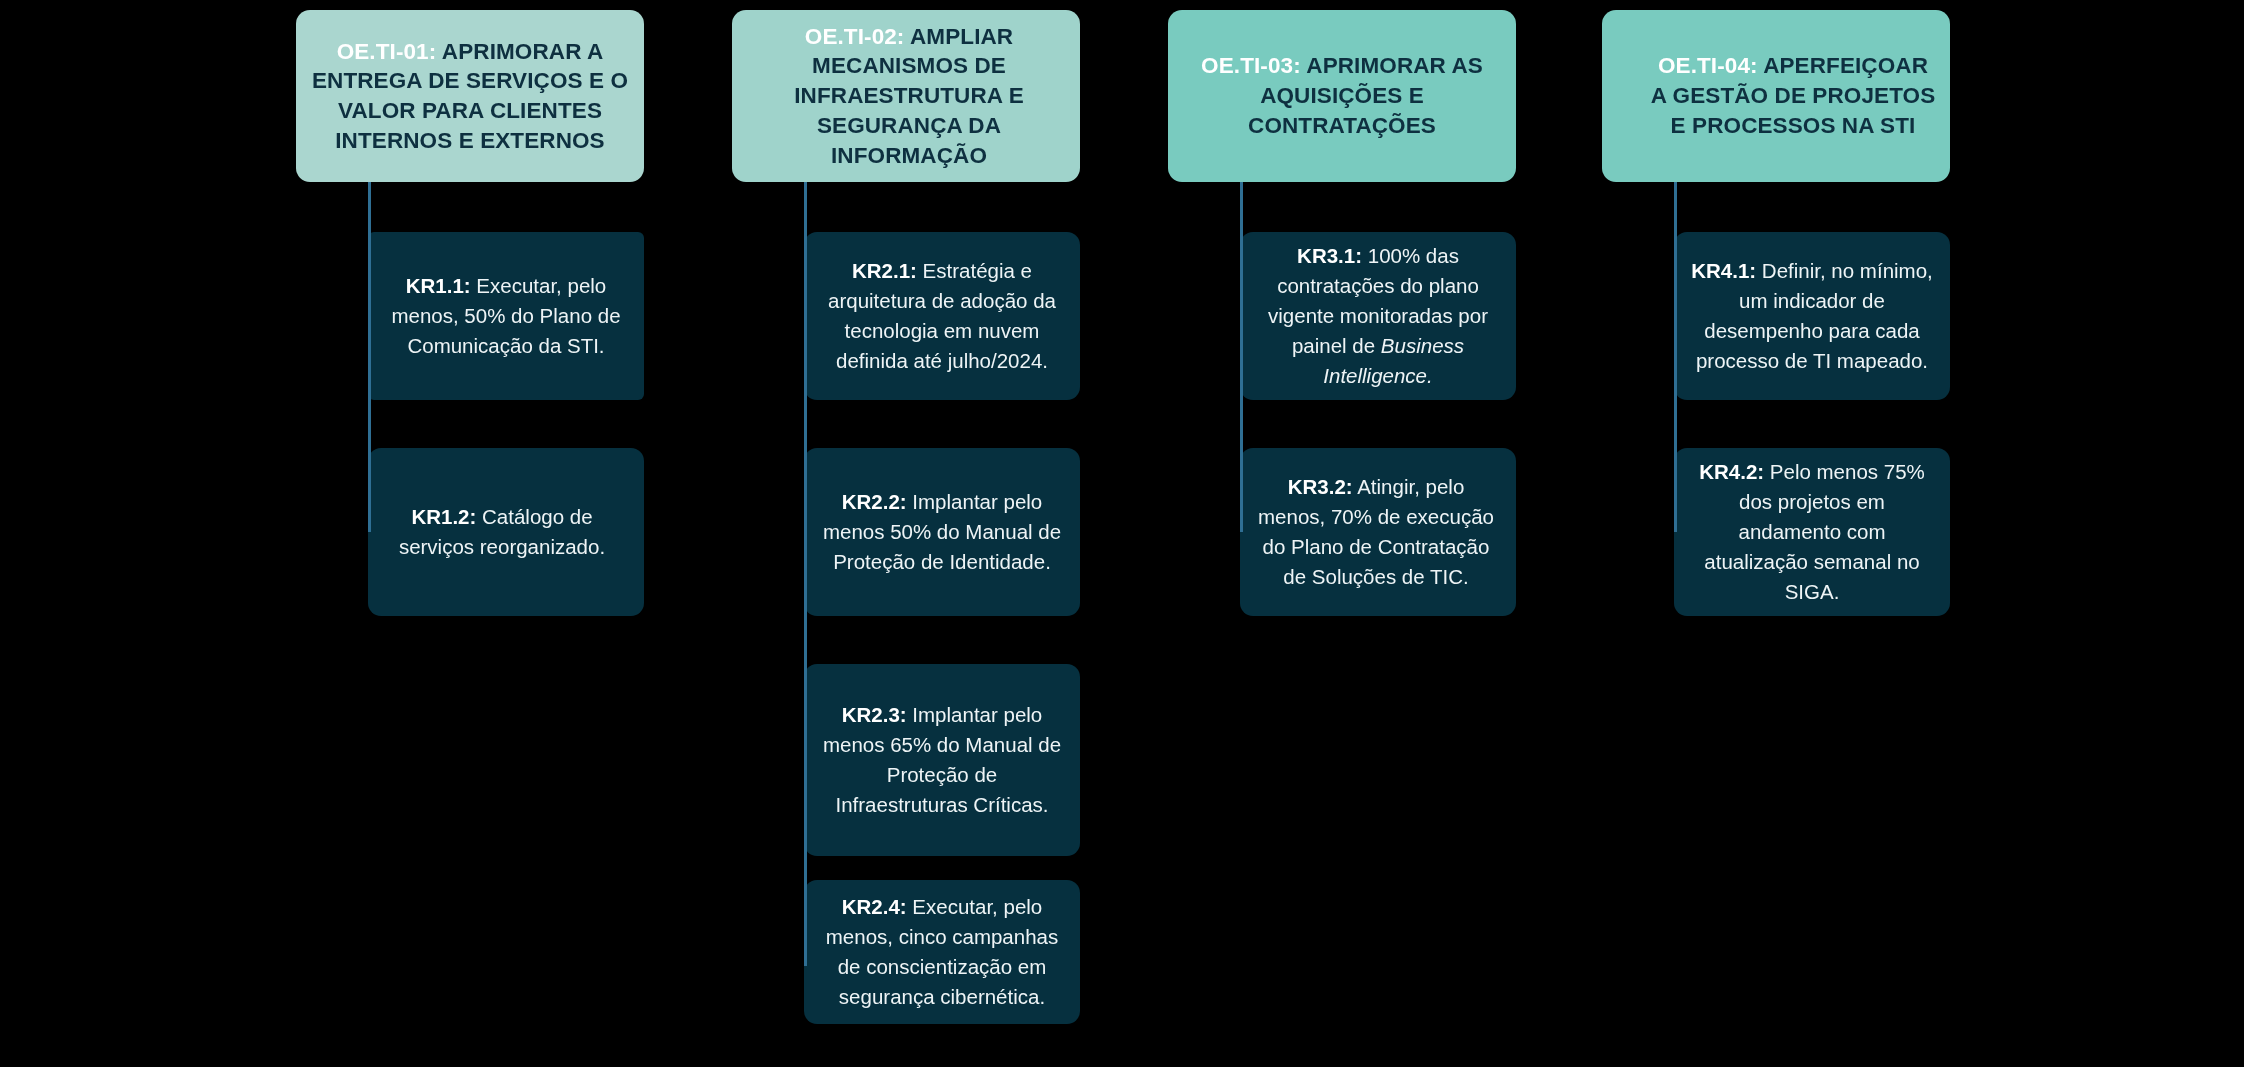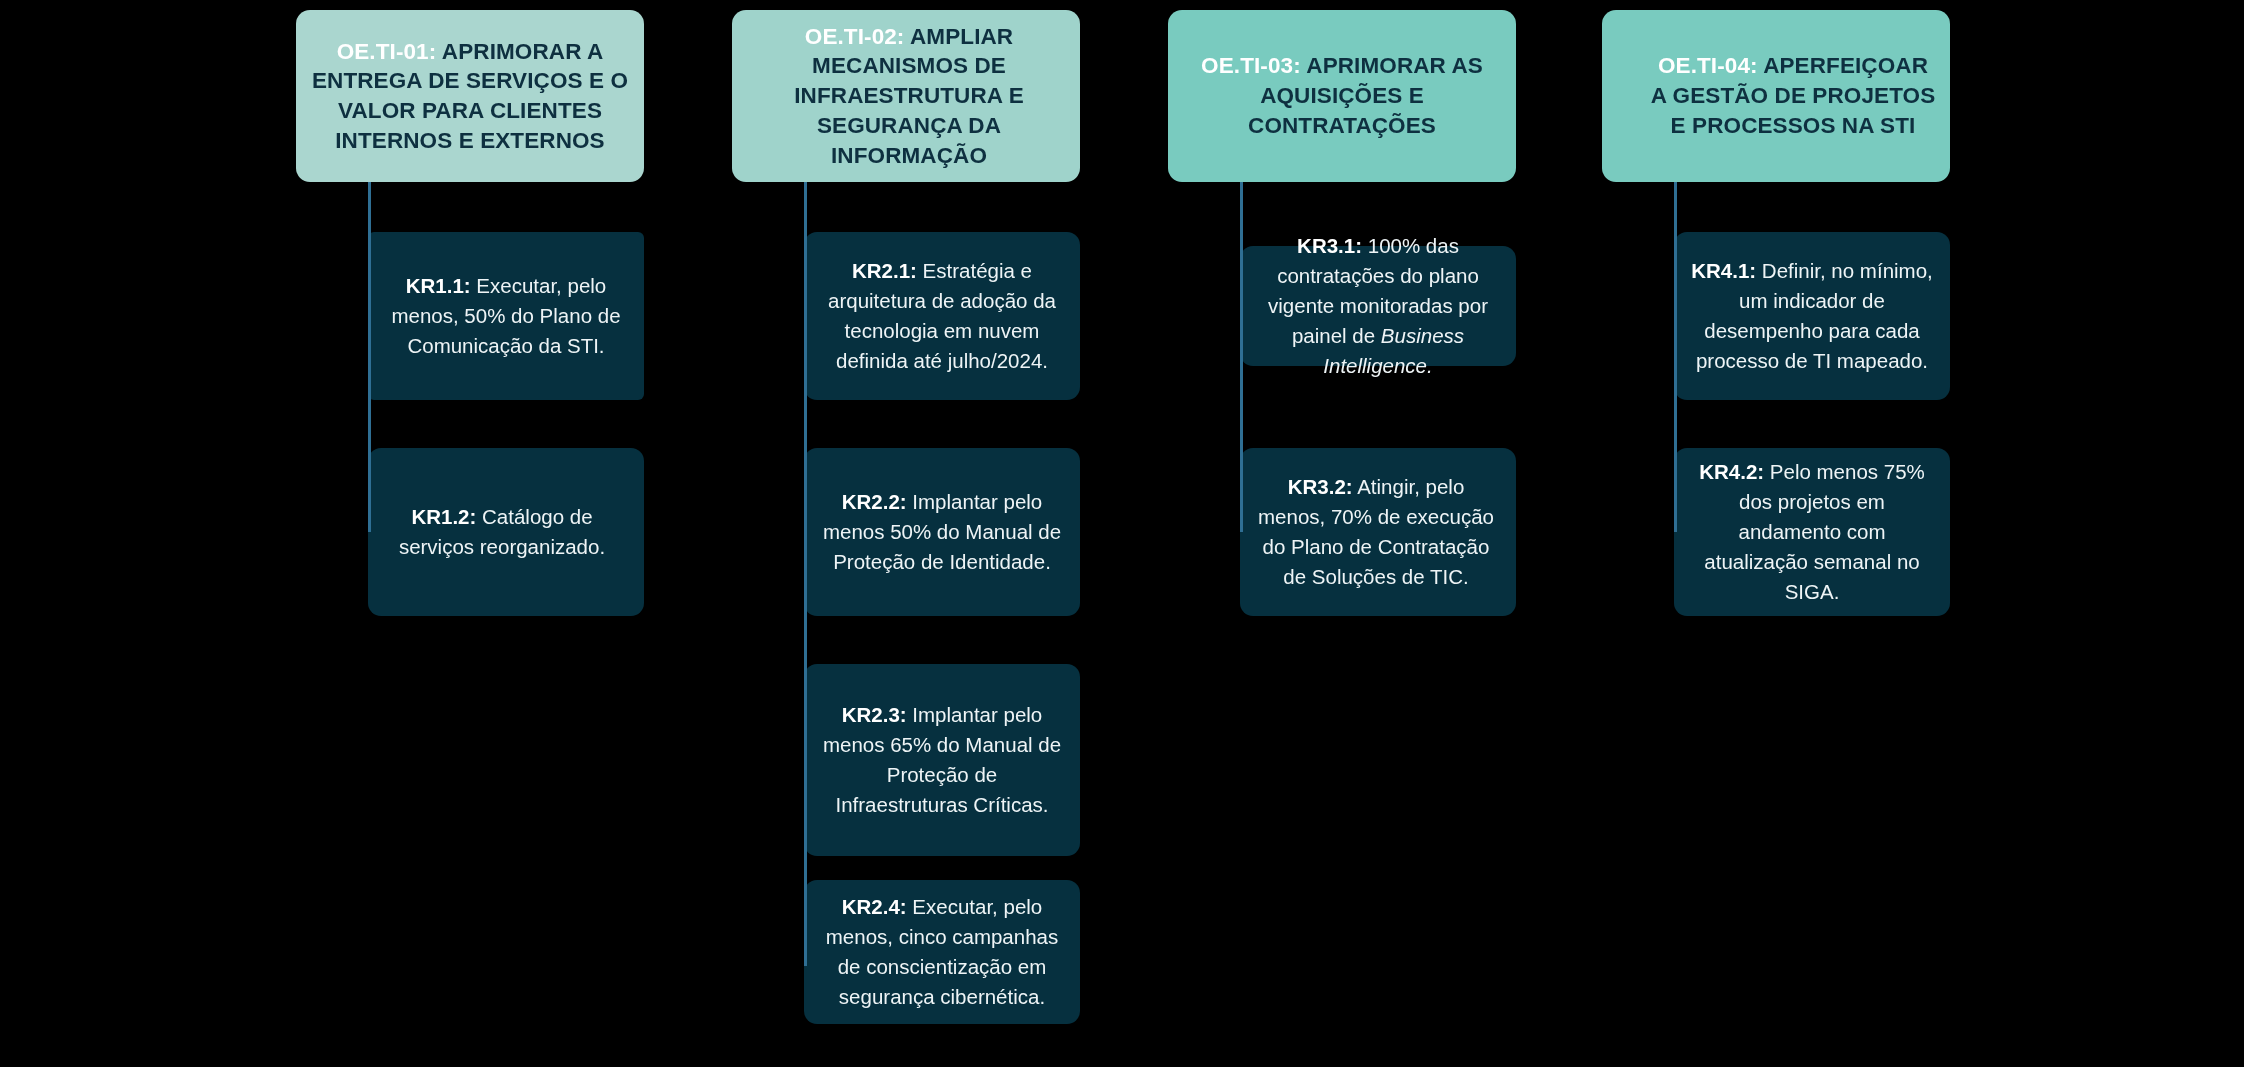--- a/index.html
+++ b/index.html
@@ -134,21 +134,21 @@
       <div class="kr-card" style="top: 880px; height: 144px;">
         <div><span class="kr-code">KR2.4:</span><span> Executar, pelo menos, cinco campanhas de conscientização em segurança cibernética.</span></div>
       </div>
       <div class="branch" style="left: 72px; top: 965px; width: 0px;"></div>
       <div class="trunk" style="left: 72px; top: 182px; height: 784px; background: rgb(47, 111, 148);"></div>
     </div>
     <div class="column col-2" style="left: 1168px;">
       <div class="objective" style="background: rgb(121, 203, 191); height: 172px; justify-content: center;">
         <div><span class="code">OE.TI-03:</span><span> APRIMORAR AS AQUISIÇÕES E CONTRATAÇÕES</span></div>
       </div>
-      <div class="kr-card" style="top: 232px; height: 120px; margin-top: 14px;">
+      <div class="kr-card" style="top: 232px; height: 168px;">
         <div><span class="kr-code">KR3.1:</span><span> 100% das contratações do plano vigente monitoradas por painel de </span><em>Business Intelligence.</em></div>
       </div>
       <div class="branch" style="left: 72px; top: 315px; width: 0px;"></div>
       <div class="kr-card" style="top: 448px; height: 168px; padding-left: 12px;">
         <div><span class="kr-code">KR3.2:</span><span> Atingir, pelo menos, 70% de execução do Plano de Contratação de Soluções de TIC.</span></div>
       </div>
       <div class="branch" style="left: 72px; top: 531px; width: 0px;"></div>
       <div class="trunk" style="left: 72px; top: 182px; height: 350px; background: rgb(47, 111, 148);"></div>
     </div>
     <div class="column col-3" style="left: 1602px;">

